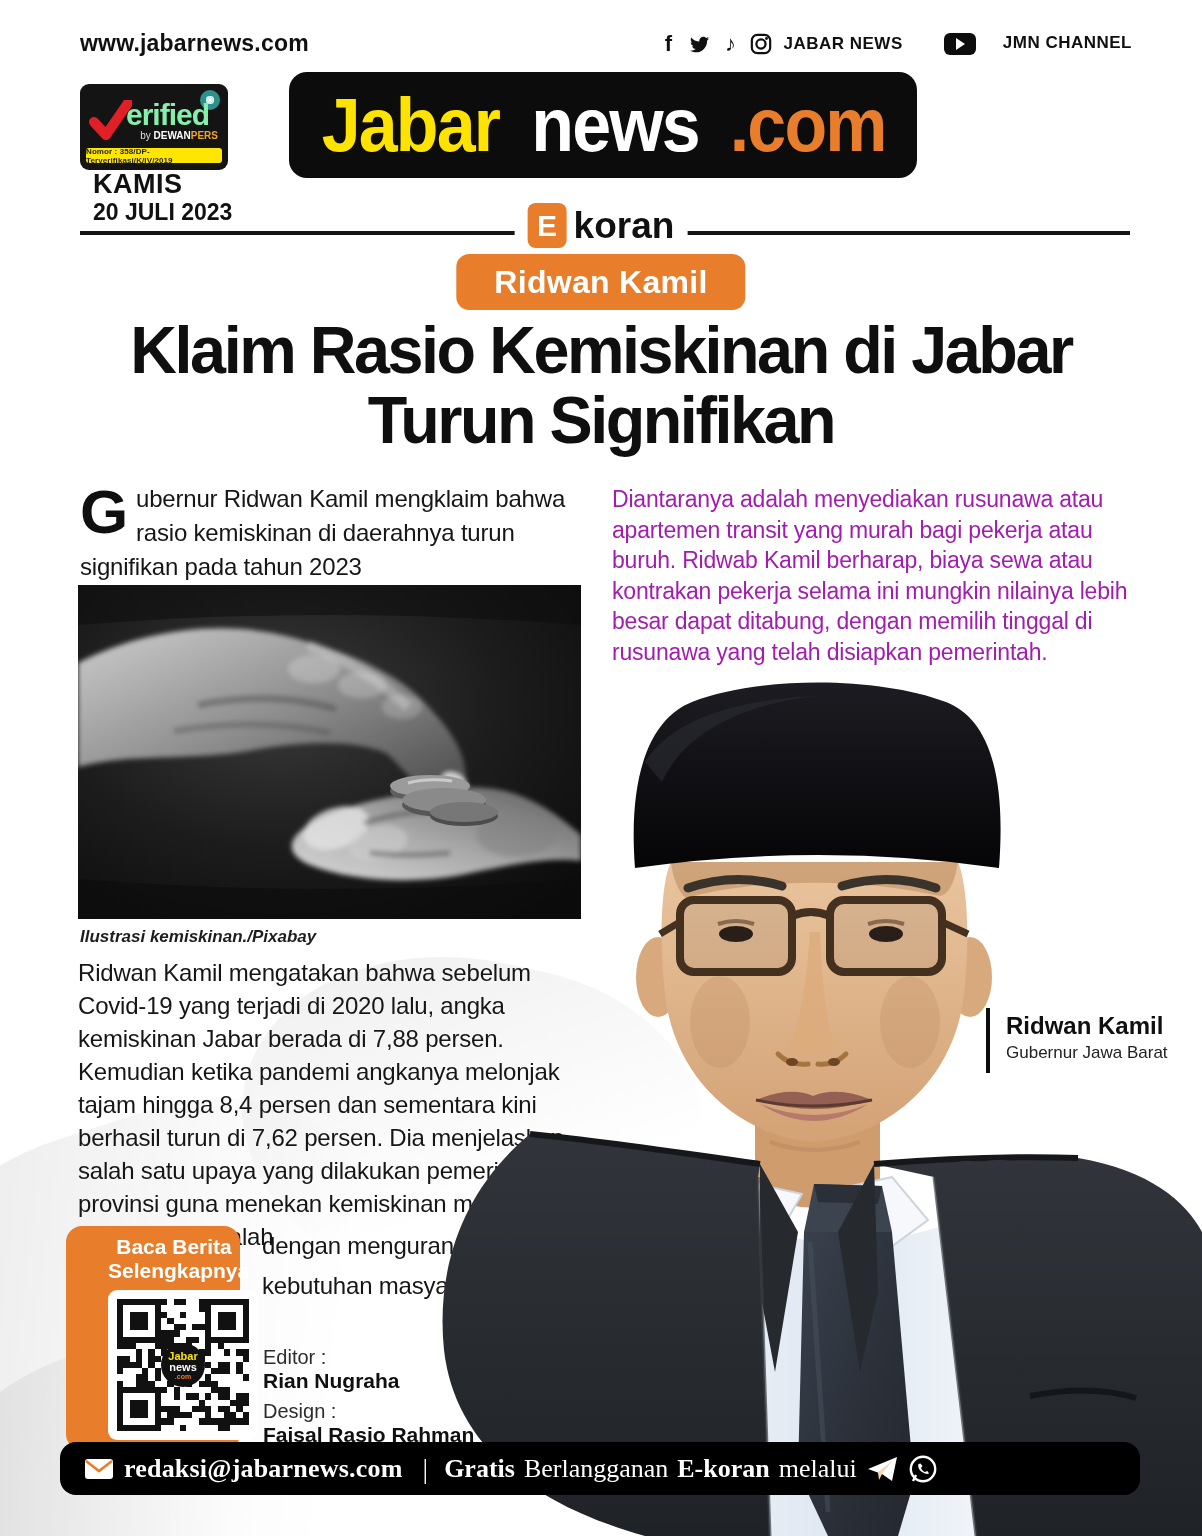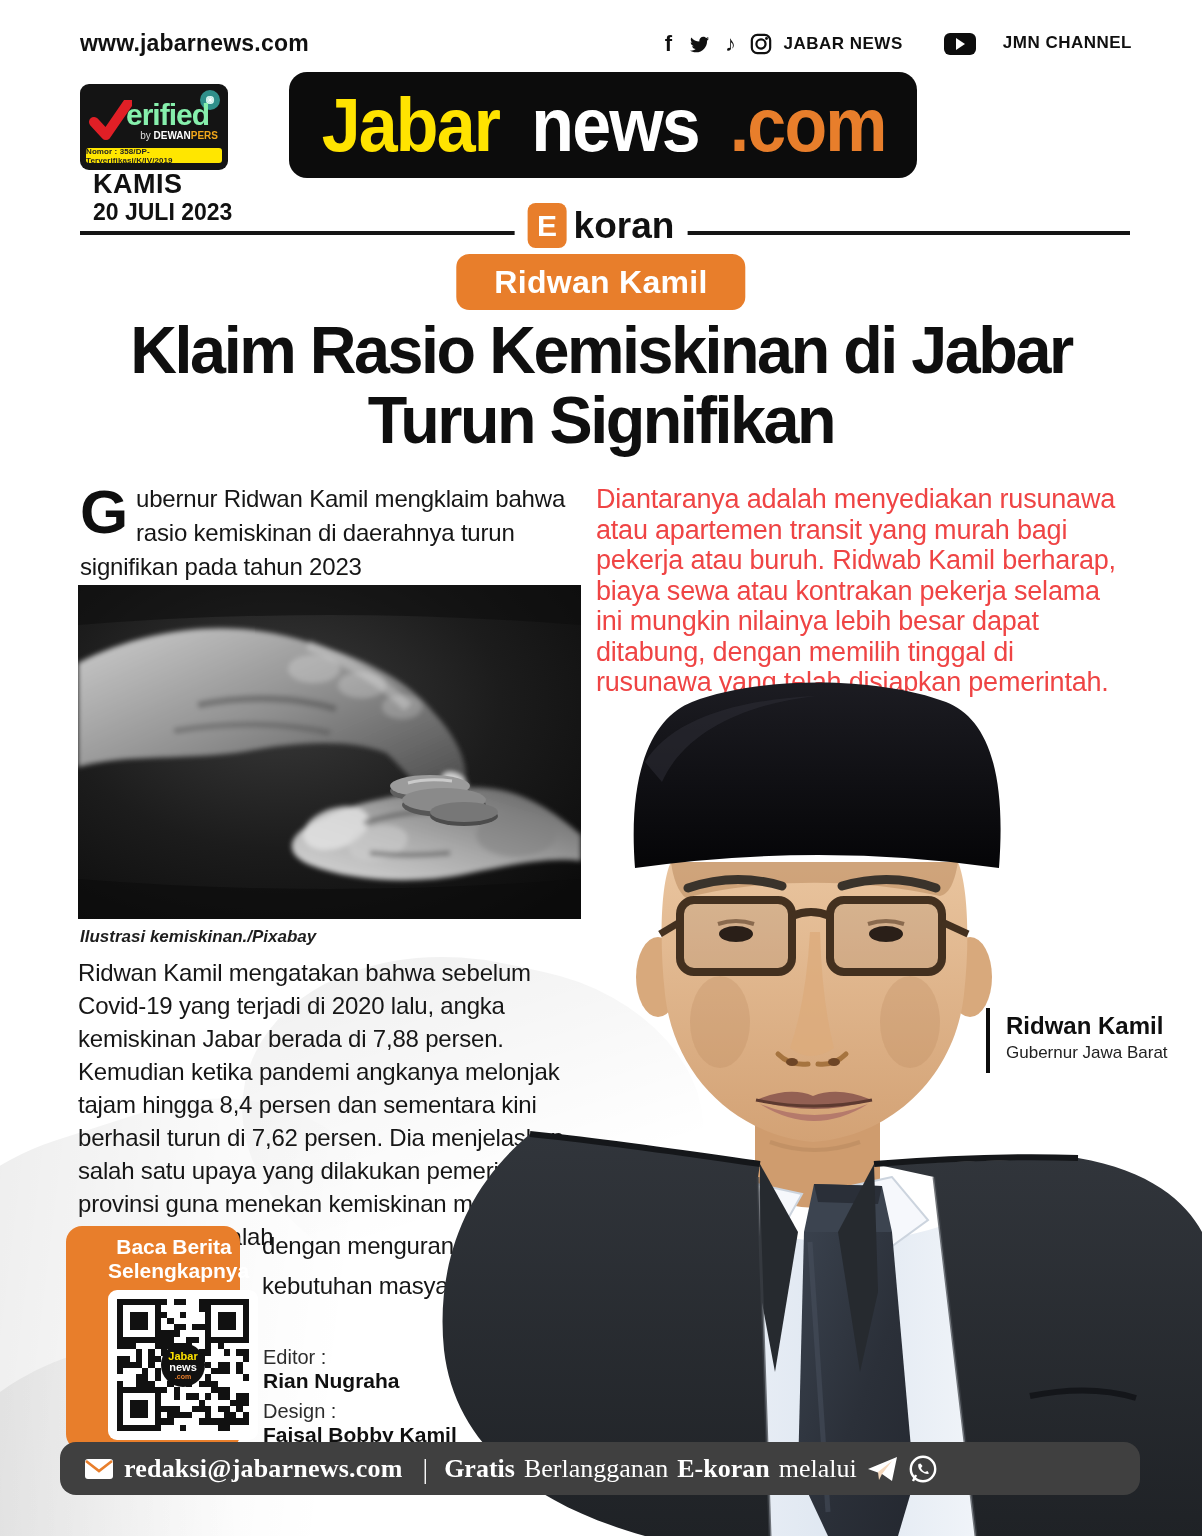--- a/index.html
+++ b/index.html
@@ -72,22 +72,22 @@
     color:#fff; font-size:32px; font-weight:800; letter-spacing:.3px; }
 
   
   .headline { position:absolute; left:0; right:0; top:316px; text-align:center; color:#0f0f0f;
     font-size:66px; font-weight:800; letter-spacing:-2.5px; line-height:1.06; transform:scaleX(.98); }
 
   
   .intro { position:absolute; left:80px; top:482px; width:506px; font-size:24px; line-height:34px;
     color:#161616; letter-spacing:-.2px; }
   .dropcap { float:left; font-size:62px; line-height:52px; font-weight:800; margin:4px 8px 0 0; color:#0f0f0f; }
-  .para-right { position:absolute; left:596px; top:484px; width:530px; font-size:27px; line-height:30.5px;
-    color:#ef4444; letter-spacing:-.2px; }
+  .para-right { position:absolute; left:612px; top:484px; width:530px; font-size:23px; line-height:30.5px;
+    color:#a21caf; letter-spacing:-.2px; }
   .para-left { position:absolute; left:78px; top:956px; width:510px; font-size:24px; line-height:33px;
     color:#161616; letter-spacing:-.2px; }
   .para-wrap { position:absolute; left:262px; top:1226px; width:330px; font-size:24px; line-height:40px;
     color:#161616; letter-spacing:-.2px; }
 
   
   .hands-fig { position:absolute; left:78px; top:585px; width:503px; height:334px; background:#101010; }
   .photo-caption { position:absolute; left:80px; top:927px; font-size:17px; font-style:italic; font-weight:600; color:#1d1d1d; }
 
   
@@ -108,21 +108,21 @@
   .cred-label { font-size:20px; color:#2c2c2c; }
   .cred-name { font-size:21px; font-weight:800; color:#101010; margin-bottom:7px; }
 
   
   .portrait { position:absolute; left:430px; top:672px; width:772px; height:864px; z-index:1; }
   .portrait-cap { position:absolute; left:986px; top:1008px; z-index:3; border-left:4px solid #0c0c0c; padding:4px 0 10px 16px; }
   .pc-name { font-size:24px; font-weight:800; color:#0f0f0f; }
   .pc-title { font-size:17px; color:#222; margin-top:3px; }
 
   
-  .footer-bar { position:absolute; left:60px; top:1442px; width:1080px; height:53px; background:#404040;
+  .footer-bar { position:absolute; left:60px; top:1442px; width:1080px; height:53px; background:#000000;
     border-radius:16px; z-index:6; display:flex; align-items:center; padding:0 24px;
     font-family:"Liberation Serif", serif; color:#ffffff; font-size:26px; }
   .fb-email { font-weight:700; margin-left:10px; letter-spacing:.2px; }
   .fb-div { margin:0 16px 0 20px; font-weight:400; font-size:28px; opacity:.95; }
   .fb-b { font-weight:700; }
   .fb-r { font-weight:400; }
   .footer-bar .wsp { margin:0 8px; }
   .fb-phone { font-weight:700; letter-spacing:.5px; }
   .fw { margin-left:9px; }
 </style>
@@ -810,21 +810,21 @@
         <span class="l2">news</span>
         <span class="l3">.com</span>
       </div>
     </div>
   </div>
 
   <div class="credits">
     <div class="cred-label">Editor :</div>
     <div class="cred-name">Rian Nugraha</div>
     <div class="cred-label">Design :</div>
-    <div class="cred-name">Faisal Bobby Kamil</div>
+    <div class="cred-name">Faisal Rasio Rahman</div>
   </div>
 
   <div class="portrait-cap">
     <div class="pc-name">Ridwan Kamil</div>
     <div class="pc-title">Gubernur Jawa Barat</div>
   </div>
 
   <div class="footer-bar">
     <svg width="30" height="24" viewBox="0 0 30 24">
         <rect x="1" y="2" width="28" height="20" rx="3" fill="#ffffff"></rect>

